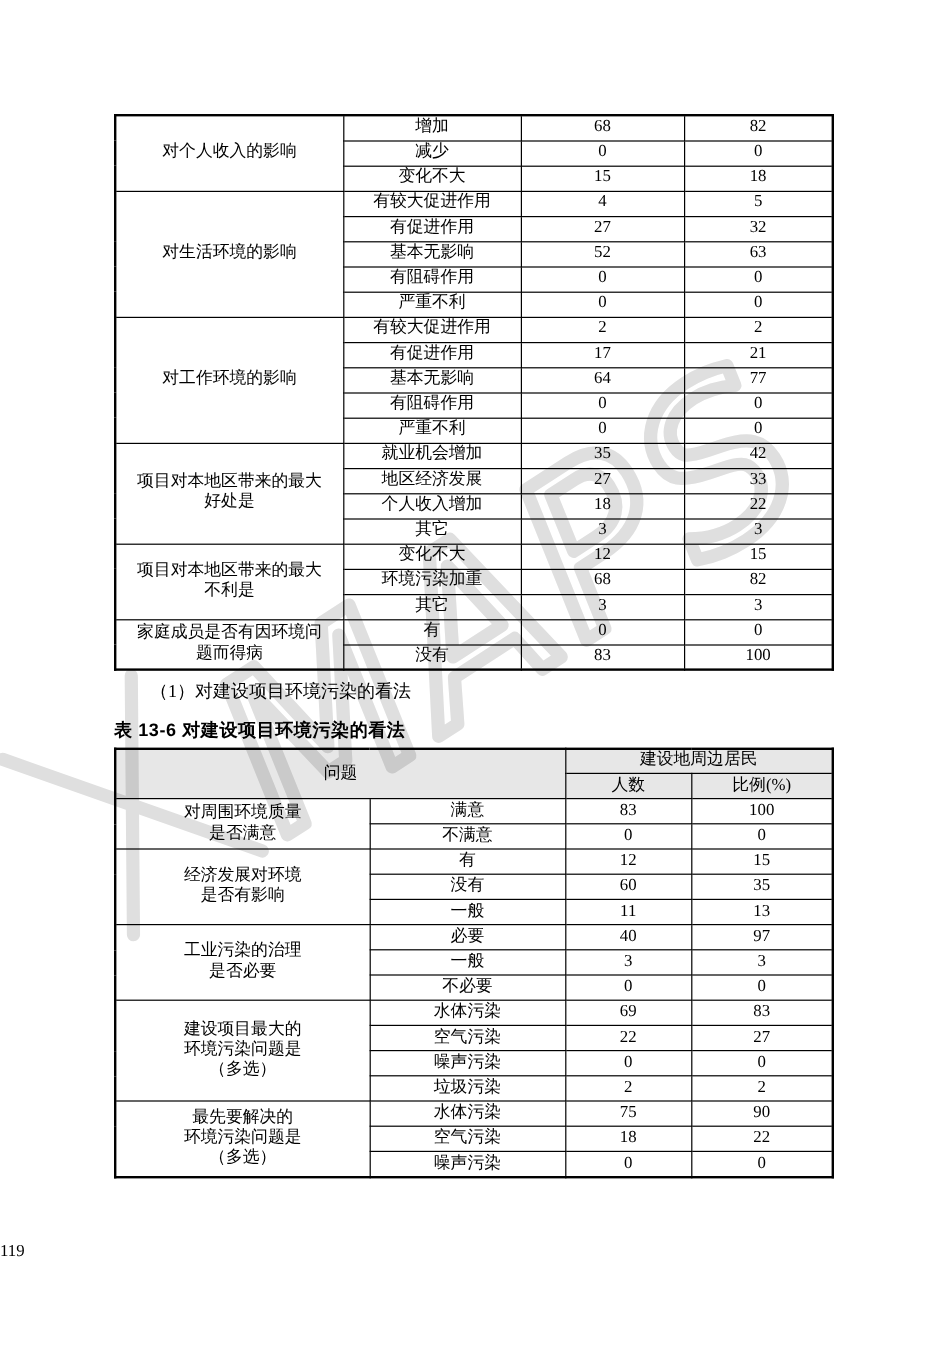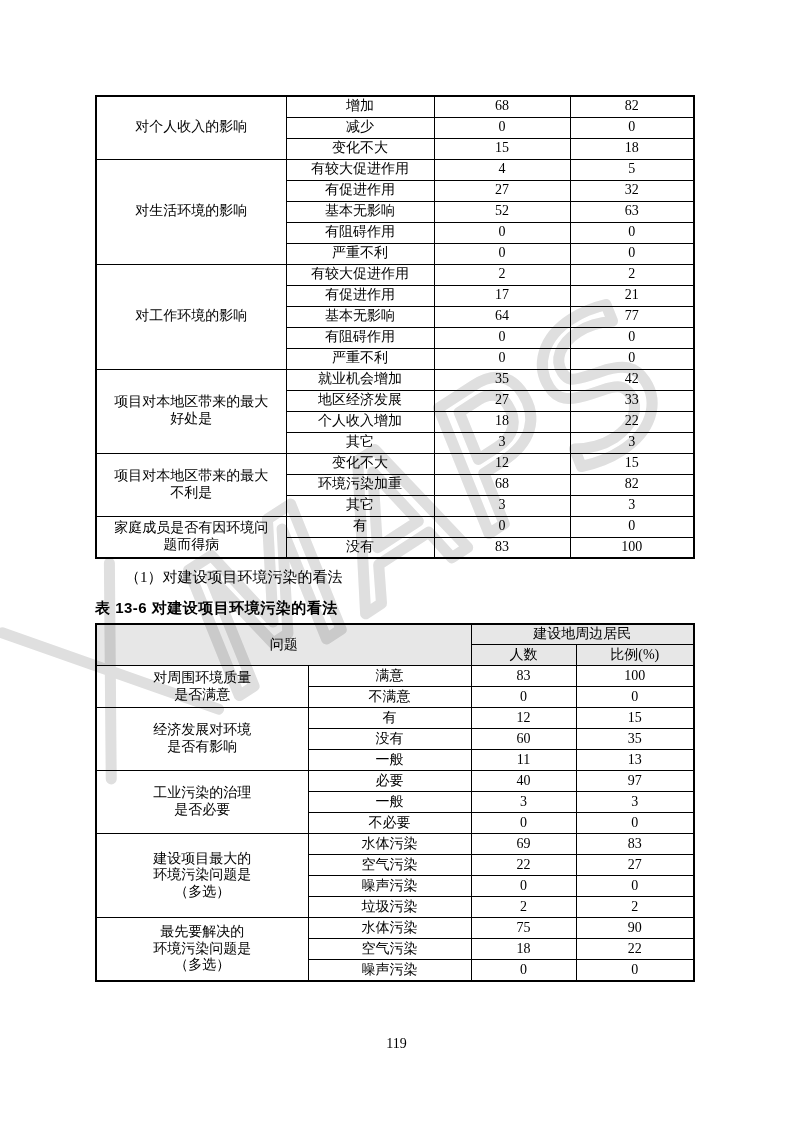--- a/index.html
+++ b/index.html
@@ -18,21 +18,21 @@
     background:transparent; overflow:hidden;
   }
   td.grp { white-space:pre-line; }
   td.va-top { vertical-align:top; }
   .t2 .hdr { background:rgba(0,0,0,0.095); }
   .para { font-size:15px; line-height:1.25; margin:9px 0 0 0; text-indent:2em; }
   .tbl-caption {
     text-align:left; font-weight:bold; font-size:15px; margin:12px 0 5px 0;
     font-family:"Liberation Sans","DejaVu Sans",sans-serif; letter-spacing:0.5px;
   }
-  .page-num { position:absolute; top:1036px; left:0; width:793px; text-align:center; font-size:14px; z-index:1; }
+  .page-num { position:absolute; top:1036px; left:0; width:793px; text-align:left; font-size:14px; z-index:1; }
 </style>
 </head>
 <body>
 
 <svg class="watermark" width="793" height="1122" viewBox="0 0 793 1122" aria-hidden="true">
   <g transform="translate(128,768) rotate(-33)" fill="none" stroke="#dfdfdf" stroke-width="11" stroke-linecap="round" stroke-linejoin="round">
     <path d="M -20,0 L 96,-182 M -32,-182 L 108,0"></path>
     <text x="128" y="0" font-size="182" font-style="italic" letter-spacing="8" font-family="'DejaVu Sans', sans-serif">MAPS</text>
   </g>
 </svg>

